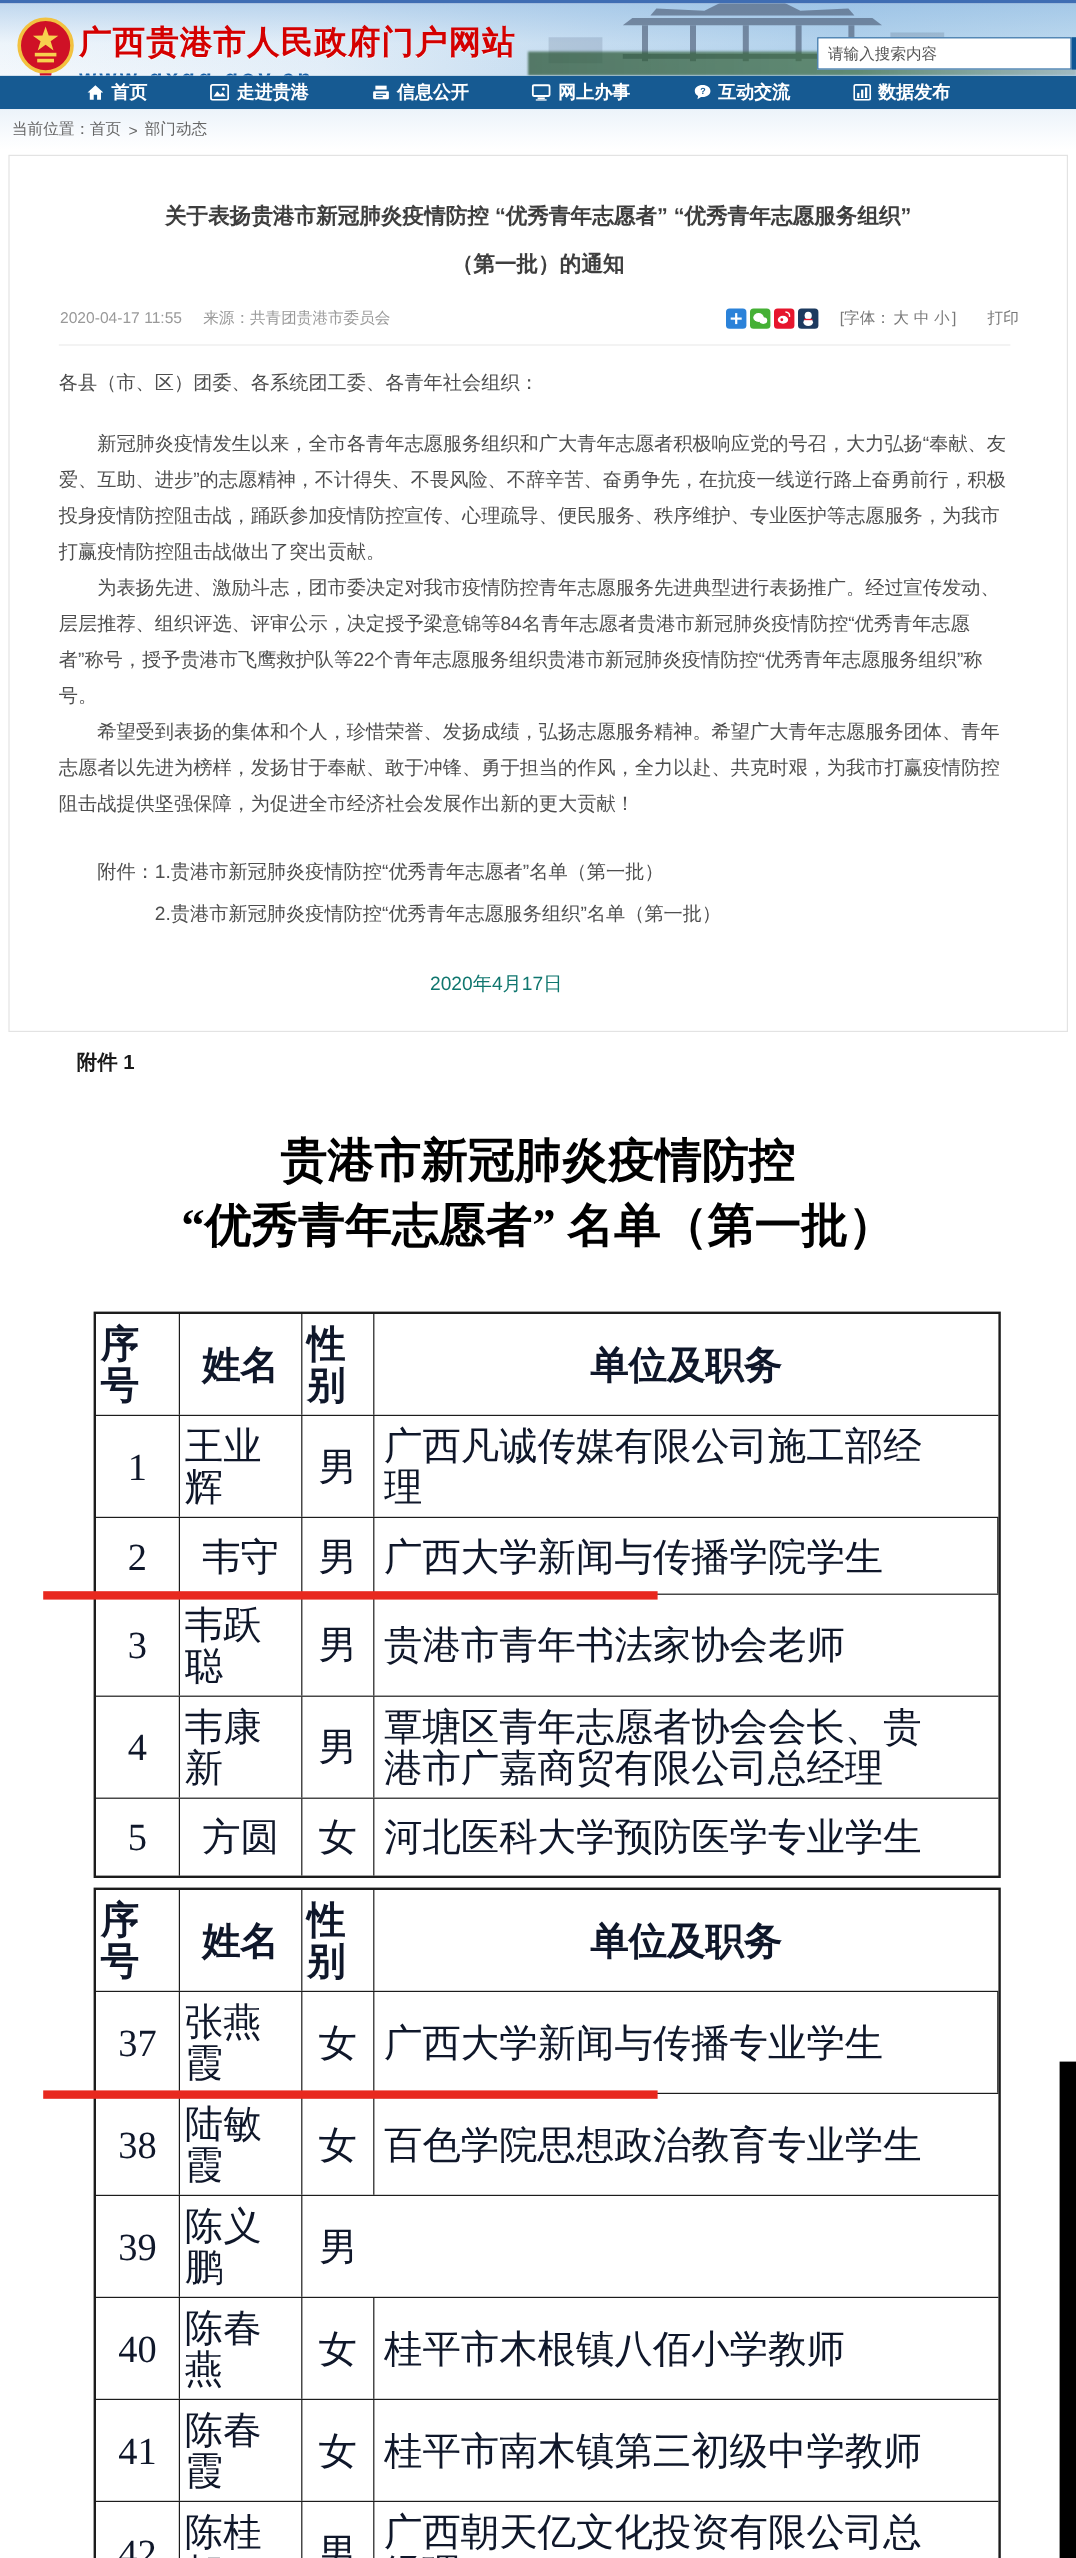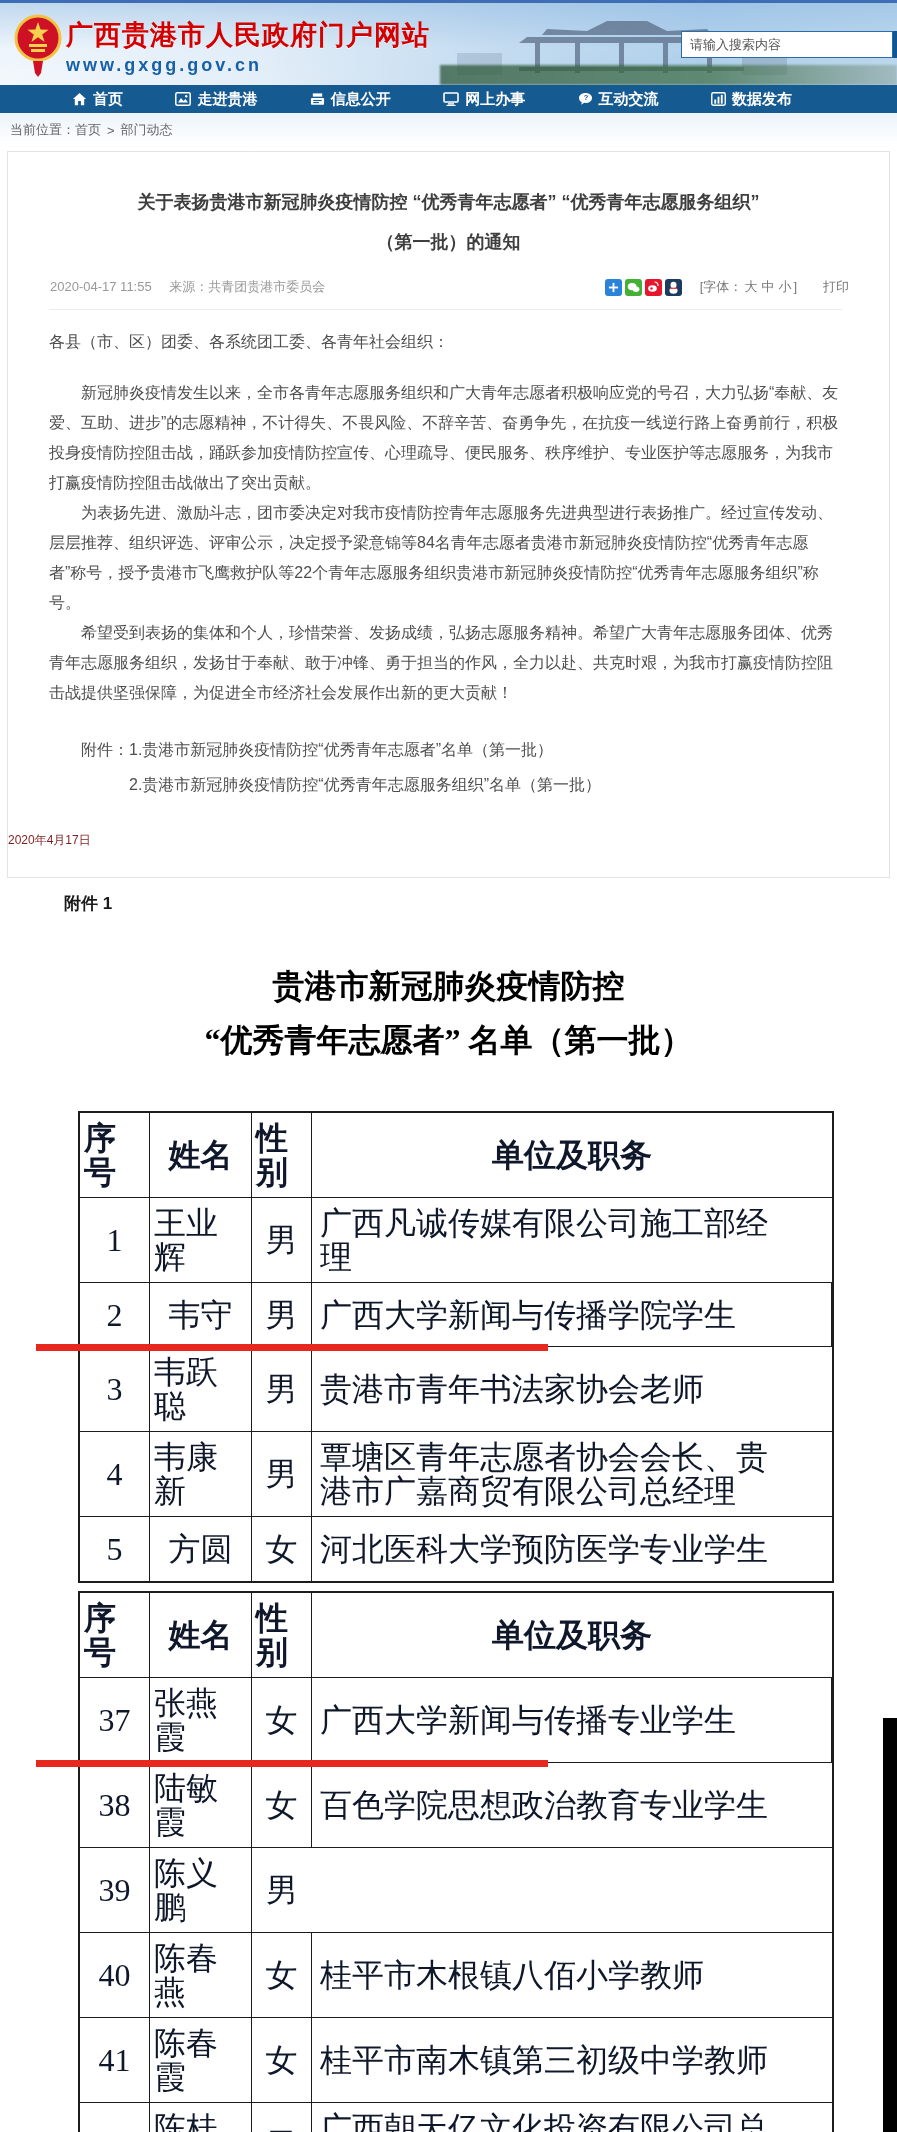--- a/index.html
+++ b/index.html
@@ -3,21 +3,21 @@
 <meta charset="utf-8">
 <style>
   * { box-sizing: border-box; margin: 0; padding: 0; }
   html,body { background:#fff; }
   body {
     width: 897px; height: 2132px; position: relative; overflow: hidden;
     font-family: "Liberation Sans", "DejaVu Sans", sans-serif;
   }
   
   .top-strip { height:3px; background:#3f6db3; }
-  .site-header { height:82px; position:relative; overflow:hidden;
+  .site-header { height:60px; position:relative; overflow:hidden;
     background:linear-gradient(90deg,#f4f8fc 0%,#e3eef8 30%,#c2daef 55%,#a9cce9 78%,#b7d5ec 100%); }
   .site-header .sky { position:absolute; inset:0;
     background:linear-gradient(180deg,rgba(150,190,228,.55) 0%,rgba(210,230,246,.2) 55%,rgba(255,255,255,0) 100%); }
   .pavilion { position:absolute; right:110px; bottom:10px; opacity:.85; }
   .lotus-strip { position:absolute; left:440px; right:0; bottom:0; height:20px;
     background:linear-gradient(90deg,rgba(44,86,56,.75),rgba(64,110,66,.7) 60%,rgba(140,160,150,.5)); filter:blur(1px); }
   .emblem { position:absolute; left:14px; top:8px; }
   .masthead { position:absolute; left:66px; top:16px; }
   .site-title { font-size:27px; font-weight:bold; color:#d40000; letter-spacing:1px; line-height:32px;
     text-shadow:0 1px 0 rgba(255,255,255,.6); }
@@ -56,25 +56,25 @@
   .divider { border-top:1px solid #ececec; margin:13px 47px 0 41px; }
   .article-body { margin:16px 47px 0 41px; font-size:16px; color:#4e4e4e; }
   .salutation { line-height:32px; }
   .para { text-indent:2em; line-height:30px; }
   .para.first { margin-top:20px; }
   .attach-list { margin-top:24px; line-height:35px; }
   .attach-line { cursor:pointer; }
   .attach-line.indent { padding-left:80px; }
   .attach-line .lbl { }
   .sig { margin-top:128px; text-align:right; padding-right:56px; font-size:16px; color:#4e4e4e; }
-  .sig-date { margin-top:30px; text-align:left; padding-right:70px; font-size:12px; color:#7f1d1d; }
+  .sig-date { margin-top:30px; text-align:center; padding-right:70px; font-size:16px; color:#0f766e; }
   
   .doc-label { margin:14px 0 0 64px; font-size:17px; font-weight:bold; color:#1a1a1a; }
   .doc-title { font-family:"Liberation Serif","DejaVu Serif",serif; font-weight:bold; color:#000;
-    font-size:32px; text-align:center; line-height:54px; margin-top:44px; }
+    font-size:39px; text-align:center; line-height:54px; margin-top:44px; }
   .doc-table-wrap { margin:44px 0 0 78px; width:756px; }
   .doc-table { border:2px solid #1c1c1c; background:#fff; }
   .doc-table + .doc-table { margin-top:8px; }
   .t-row { display:grid; grid-template-columns:70px 102px 60px 1fr; border-bottom:1px solid #1c1c1c;
     position:relative; min-height:64px; }
   .t-row:last-child { border-bottom:none; }
   .t-row.is-header { min-height:62px; font-weight:bold; }
   .t-cell { border-right:1px solid #1c1c1c; display:flex; align-items:center; justify-content:center;
     font-family:Liberation Serif, serif; font-size:32px; color:#0f172a;
     line-height:34px; padding:8px 4px; }
@@ -249,21 +249,21 @@
     </div>
   </div>
 
   <div class="divider"></div>
 
   <div class="article-body">
     <p class="salutation">各县（市、区）团委、各系统团工委、各青年社会组织：</p>
     <div id="paragraphs">
         <p class="para first">新冠肺炎疫情发生以来，全市各青年志愿服务组织和广大青年志愿者积极响应党的号召，大力弘扬“奉献、友爱、互助、进步”的志愿精神，不计得失、不畏风险、不辞辛苦、奋勇争先，在抗疫一线逆行路上奋勇前行，积极投身疫情防控阻击战，踊跃参加疫情防控宣传、心理疏导、便民服务、秩序维护、专业医护等志愿服务，为我市打赢疫情防控阻击战做出了突出贡献。</p>
         <p class="para">为表扬先进、激励斗志，团市委决定对我市疫情防控青年志愿服务先进典型进行表扬推广。经过宣传发动、层层推荐、组织评选、评审公示，决定授予梁意锦等84名青年志愿者贵港市新冠肺炎疫情防控“优秀青年志愿者”称号，授予贵港市飞鹰救护队等22个青年志愿服务组织贵港市新冠肺炎疫情防控“优秀青年志愿服务组织”称号。</p>
-        <p class="para">希望受到表扬的集体和个人，珍惜荣誉、发扬成绩，弘扬志愿服务精神。希望广大青年志愿服务团体、优秀青年志愿服务组织，发扬甘于奉献、敢于冲锋、勇于担当的作风，全力以赴、共克时艰，为我市打赢疫情防控阻击战提供坚强保障，为促进全市经济社会发展作出新的更大贡献！</p>
+        <p class="para">希望受到表扬的集体和个人，珍惜荣誉、发扬成绩，弘扬志愿服务精神。希望广大青年志愿服务团体、青年志愿者以先进为榜样，发扬甘于奉献、敢于冲锋、勇于担当的作风，全力以赴、共克时艰，为我市打赢疫情防控阻击战提供坚强保障，为促进全市经济社会发展作出新的更大贡献！</p>
       </div>
     <div class="attach-list" id="attach-list">
         <div class="attach-line" style="text-indent: 2em;"><span class="lbl">附件：</span>1.贵港市新冠肺炎疫情防控“优秀青年志愿者”名单（第一批）</div>
         <div class="attach-line indent">2.贵港市新冠肺炎疫情防控“优秀青年志愿服务组织”名单（第一批）</div>
       </div>
   </div>
 
   <div class="sig-date">2020年4月17日</div>
 </section>
 

